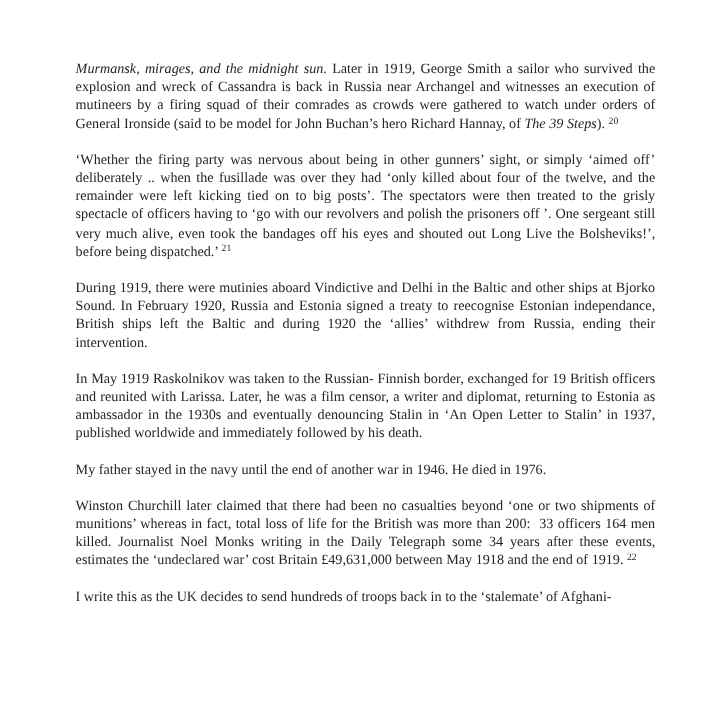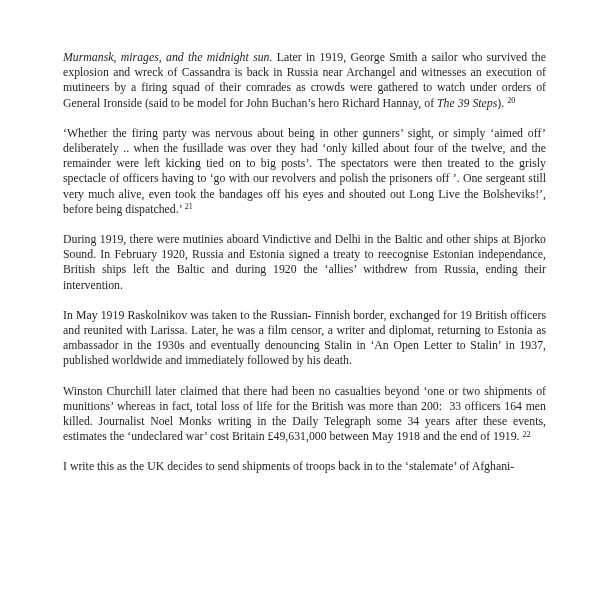--- a/index.html
+++ b/index.html
@@ -63,20 +63,23 @@
       <div class="block">
         <p><span>‘Whether the firing party was nervous about being in other gunners’ sight, or simply ‘aimed off’ deliberately .. when the fusillade was over they had ‘only killed about four of the twelve, and the remainder were left kicking tied on to big posts’. The spectators were then treated to the grisly spectacle of officers having to ‘go with our revolvers and polish the prisoners off ’. One sergeant still very much alive, even took the bandages off his eyes and shouted out Long Live the Bolsheviks!’, before being dispatched.’ </span><sup>21</sup></p>
       </div>
       <div class="block">
         <p><span>During 1919, there were mutinies aboard Vindictive and Delhi in the Baltic and other ships at Bjorko Sound. In February 1920, Russia and Estonia signed a treaty to reecognise Estonian independance, British ships left the Baltic and during 1920 the ‘allies’ withdrew from Russia, ending their intervention.</span></p>
       </div>
       <div class="block">
         <p><span>In May 1919 Raskolnikov was taken to the Russian- Finnish border, exchanged for 19 British officers and reunited with Larissa. Later, he was a film censor, a writer and diplomat, returning to Estonia as ambassador in the 1930s and eventually denouncing Stalin in ‘An Open Letter to Stalin’ in 1937, published worldwide and immediately followed by his death.</span></p>
       </div>
       <div class="block">
+        <p><span>My father stayed in the navy until the end of another war in 1946. He died in 1976.</span></p>
+      </div>
+      <div class="block">
         <p><span>Winston Churchill later claimed that there had been no casualties beyond ‘one or two shipments of munitions’ whereas in fact, total loss of life for the British was more than 200:&nbsp; 33 officers 164 men killed. Journalist Noel Monks writing in the Daily Telegraph some 34 years after these events, estimates the ‘undeclared war’ cost Britain £49,631,000 between May 1918 and the end of 1919. </span><sup>22</sup></p>
       </div>
       <div class="block">
-        <p><span>I write this as the UK decides to send shipments of troops back in to the ‘stalemate’ of Afghani-</span></p>
+        <p><span>I write this as the UK decides to send hundreds of troops back in to the ‘stalemate’ of Afghani-</span></p>
       </div>
     </div>
   <div class="page-number">54</div>
 </div>
 
 </body></html>

